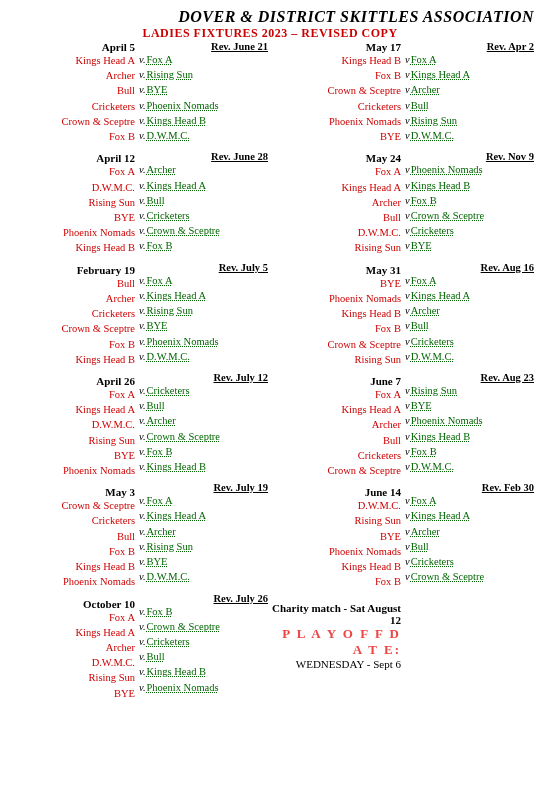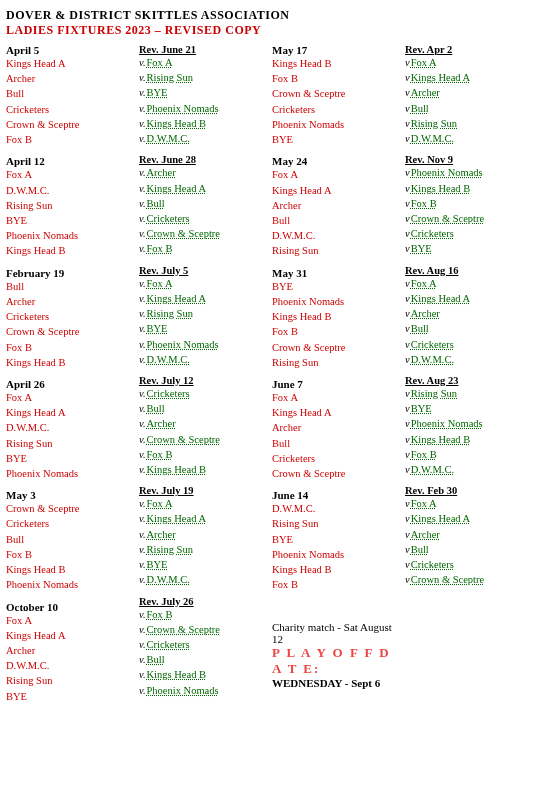--- a/index.html
+++ b/index.html
@@ -6,44 +6,46 @@
     body {
       width: 540px;
       min-height: 798px;
       background: #fff;
       font-family: Times New Roman, serif;
       font-size: 11px;
       color: #000;
       padding: 8px 6px;
     }
     .main-title {
-      text-align: left;
+      text-align: right;
       font-weight: bold;
-      font-size: 12px;
+      font-size: 16px;
       letter-spacing: 0.5px;
+      font-style: italic;
     }
     .sub-title {
+      text-align: center;
       font-weight: bold;
       font-size: 12px;
       color: #c00;
       letter-spacing: 0.5px;
-      margin-bottom: 6px;
     }
     .columns-wrapper {
       display: grid;
       grid-template-columns: 1fr 1fr 1fr 1fr;
       gap: 0 4px;
       width: 100%;
     }
     .col {
       display: flex;
       flex-direction: column;
     }
     .section {
       margin-bottom: 8px;
+      text-align: right;
     }
     .date-header {
       font-weight: bold;
       font-size: 11px;
       color: #000;
     }
     .fixture-row {
       display: flex;
       flex-direction: row;
       align-items: baseline;
@@ -77,32 +79,31 @@
       color: #006600;
       font-size: 10.5px;
       text-decoration: underline;
       text-decoration-style: dotted;
     }
     .charity-section {
       margin-top: 4px;
       font-size: 11px;
     }
     .charity-title {
-      font-weight: normal;
+      font-weight: bold;
       color: #000;
-      margin-top: 16px;
     }
     .playoff-title {
       font-size: 13px;
       font-weight: bold;
       letter-spacing: 2px;
       color: #ef4444;
     }
     .wednesday {
-      font-weight: bold;
+      font-weight: normal;
       font-size: 11px;
     }
   </style>
 </head>
 <body>
 
 <div>
   <div class="main-title">DOVER &amp; DISTRICT SKITTLES ASSOCIATION</div>
   <div class="sub-title">LADIES FIXTURES 2023 – REVISED COPY</div>
 

